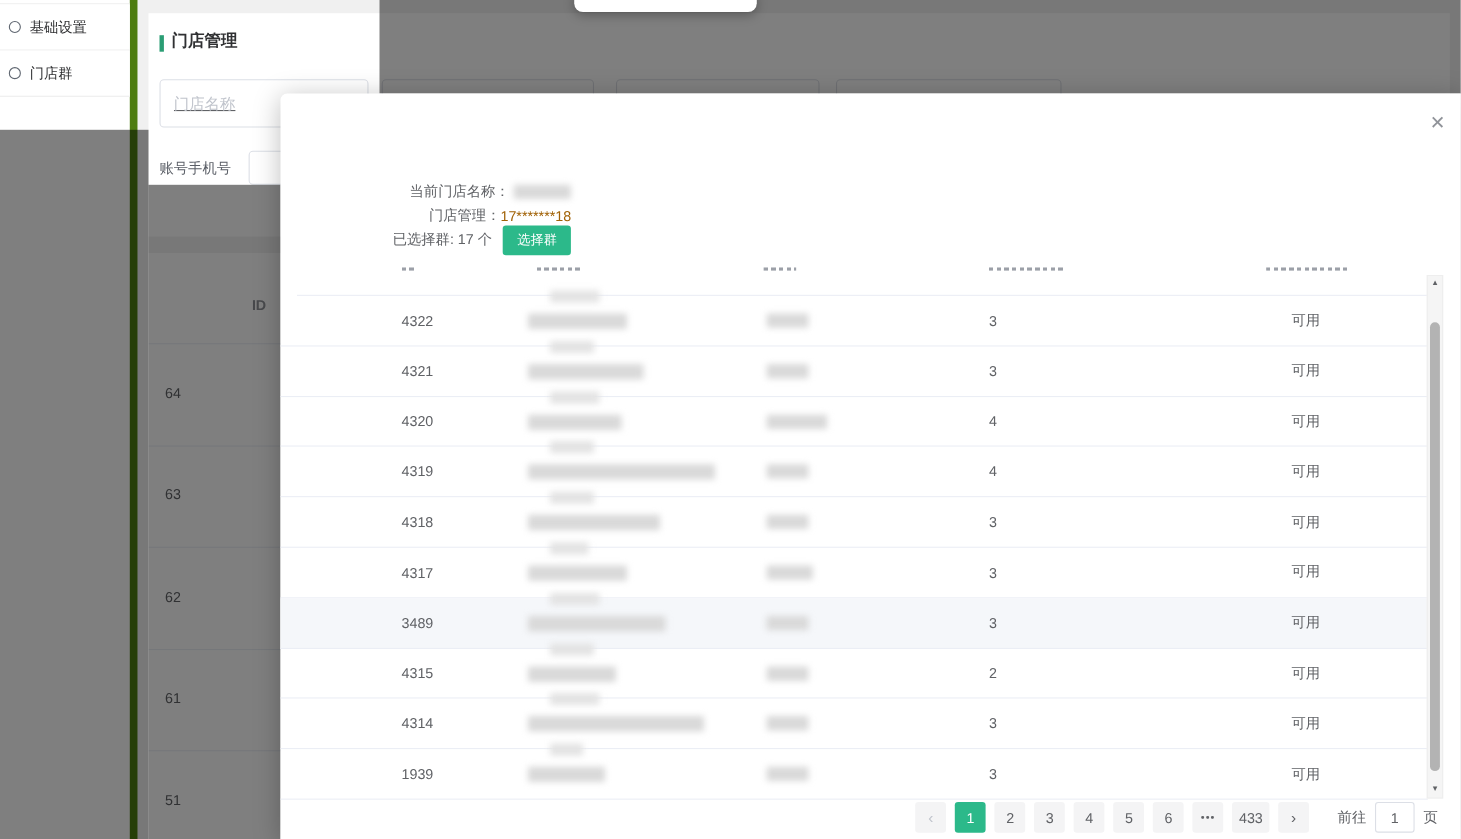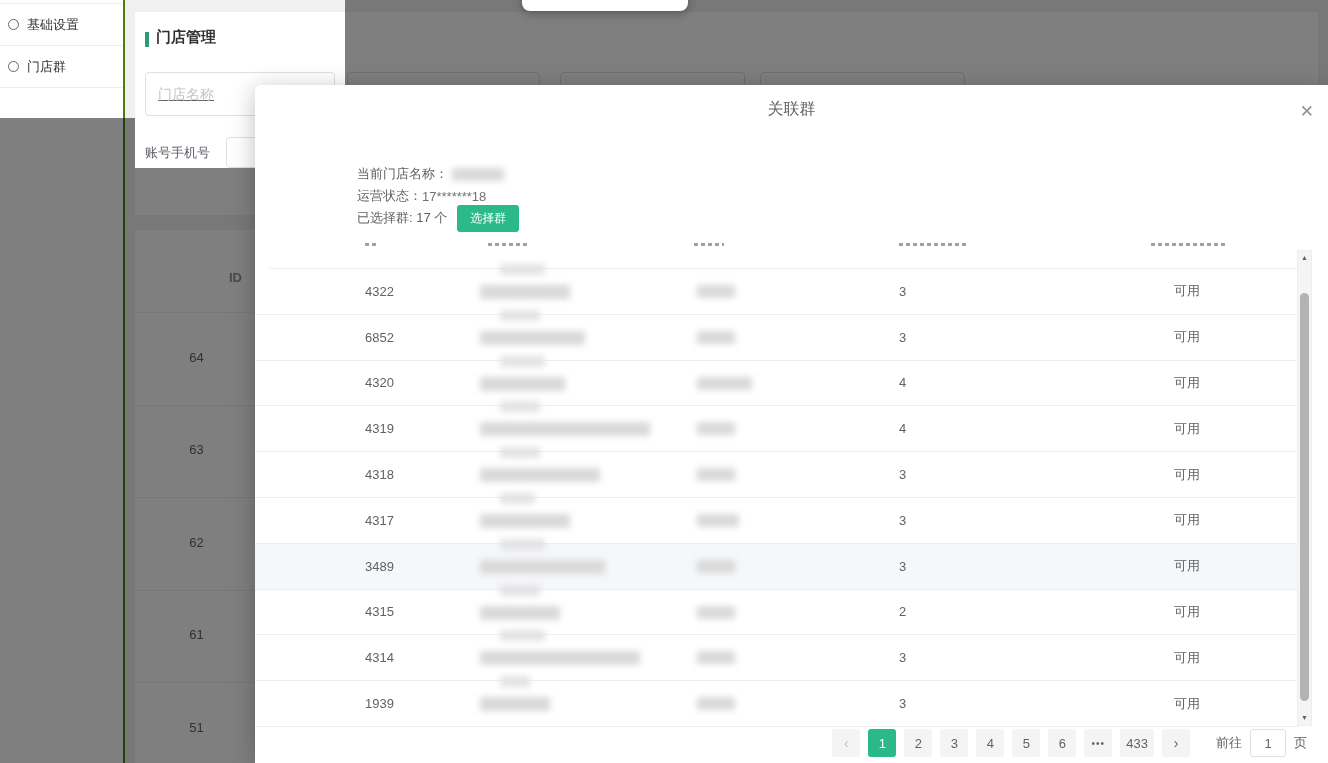--- a/index.html
+++ b/index.html
@@ -2,21 +2,21 @@
 <html><head>
 <meta charset="utf-8">
 <style>
   * { margin:0; padding:0; box-sizing:border-box; }
   html,body { width:1328px; height:763px; overflow:hidden; background:#f0f0f0;
     font-family:"Liberation Sans","DejaVu Sans",sans-serif; }
   #screen { position:relative; width:1328px; height:763px; overflow:hidden; }
 
   
   .sidebar { position:absolute; left:0; top:0; width:125px; height:763px;
-    background:#fff; border-right:2px solid #4d7c0f; z-index:1; }
+    background:#fff; border-right:7px solid #4d7c0f; z-index:1; }
   .side-item { position:relative; height:42px; display:flex; align-items:center;
     padding-left:8px; border-bottom:1px solid #ededed; background:#fff; }
   .sidebar .top-line { height:4px; border-bottom:1px solid #ededed; }
   .radio-circle { width:11px; height:11px; border:1.6px solid #5f6670; border-radius:50%;
     margin-right:8px; flex:0 0 auto; }
   .side-label { font-size:13px; color:#303133; white-space:nowrap; }
 
   .main-bg { position:absolute; left:125px; top:0; width:1203px; height:763px;
     background:#f0f0f0; z-index:0; }
   .filter-card { position:absolute; left:135px; top:12px; width:1183px; height:203px;
@@ -31,21 +31,21 @@
   .region-row { position:absolute; left:10px; top:125px; display:flex; align-items:center; }
   .region-label { font-size:13px; color:#5a5e66; margin-right:16px; }
   .region-select { width:72px; height:31px; border:1px solid #dcdfe6; border-radius:4px;
     background:#fff; }
 
   .table-card { position:absolute; left:135px; top:230px; width:1183px; height:533px;
     background:#fff; z-index:1; }
   .bg-id-header { position:absolute; left:55px; top:40px; width:52px; text-align:right;
     font-size:13px; font-weight:bold; color:#909399; }
   .bg-divider { position:absolute; left:0; width:1183px; height:1px; background:#ebeef5; }
-  .bg-row-id { position:absolute; left:15px; width:93px; text-align:center;
+  .bg-row-id { position:absolute; left:15px; width:93px; text-align:left;
     font-size:13px; color:#606266; }
 
   
   .mask { position:absolute; background:rgba(0,0,0,0.5); z-index:10; }
   .mask-top { left:345px; top:0; width:983px; height:85px; }
   .mask-left-a { left:0; top:118px; width:135px; height:645px; }
   .mask-left-b { left:135px; top:168px; width:120px; height:595px; }
 
   
   .toast { position:absolute; left:522px; top:-6px; width:166px; height:17px;
@@ -54,22 +54,22 @@
 
   
   .modal { position:absolute; left:255px; top:85px; width:1073px; height:678px;
     background:#fff; border-radius:6px 0 0 0; box-shadow:0 4px 24px rgba(0,0,0,0.25);
     z-index:20; }
   .modal-title { position:absolute; left:0; top:14px; width:100%; text-align:center;
     font-size:16px; color:#5f6368; }
   .modal-close { position:absolute; right:14px; top:18px; font-size:17px; color:#909399;
     line-height:1; cursor:pointer; }
   .info-block { position:absolute; left:102px; top:78px; font-size:13px; color:#606266; }
-  .info-line { height:22px; display:flex; align-items:center; }
-  .info-value { color:#737373; }
+  .info-line { height:22px; display:flex; align-items:center;justify-content:flex-end; }
+  .info-value { color:#a16207; }
   .blur-chip { display:inline-block; background:#d9d9d9; filter:blur(3px); border-radius:1px; }
   .store-name-blur { width:52px; height:13px; margin-left:4px; }
   .select-group-btn { margin-left:10px; padding:5px 13px; background:#2cb98a; color:#fff;
     font-size:12px; border:none; border-radius:3px; cursor:pointer; }
 
   
   .m-header-sliver { position:absolute; top:158px; height:5px; overflow:hidden; }
   .sliver-marks { height:3px; background:repeating-linear-gradient(90deg,#9ca0a8 0 4px,transparent 4px 7px); }
   .m-header-line { position:absolute; left:15px; top:183px; width:1028px; height:1px; background:#ebeef5; }
   .m-rows { position:absolute; left:0; top:184px; width:1043px; }
@@ -158,30 +158,29 @@
     </div>
   </aside>
 
   <div class="mask mask-top"></div>
   <div class="mask mask-left-a"></div>
   <div class="mask mask-left-b"></div>
 
   <div class="toast"></div>
 
   <div class="modal">
-    <div class="modal-title">关联群</div>
     <div class="modal-close">✕</div>
 
     <div class="info-block">
       <div class="info-line">
         <span>当前门店名称：</span>
         <span class="blur-chip store-name-blur"></span>
       </div>
       <div class="info-line">
-        <span>运营状态：</span>
+        <span>门店管理：</span>
         <span class="info-value">17*******18</span>
       </div>
       <div class="info-line">
         <span>已选择群: 17 个</span>
         <button class="select-group-btn">选择群</button>
       </div>
     </div>
 
     <div id="header-slivers">
         <div class="m-header-sliver" style="left: 110px; width: 13px;">
@@ -209,21 +208,21 @@
             <span class="blur-chip name-frag" style="width: 45px;"></span>
             <span class="blur-chip name-main" style="width: 90px;"></span>
           </div>
           <div class="cell c-extra">
             <span class="blur-chip extra-main" style="width: 38px;"></span>
           </div>
           <div class="cell c-count">3</div>
           <div class="cell c-status">可用</div>
         </div>
         <div class="m-row">
-          <div class="cell c-id">6852</div>
+          <div class="cell c-id">4321</div>
           <div class="cell c-name">
             <span class="blur-chip name-frag" style="width: 40px;"></span>
             <span class="blur-chip name-main" style="width: 105px;"></span>
           </div>
           <div class="cell c-extra">
             <span class="blur-chip extra-main" style="width: 38px;"></span>
           </div>
           <div class="cell c-count">3</div>
           <div class="cell c-status">可用</div>
         </div>

